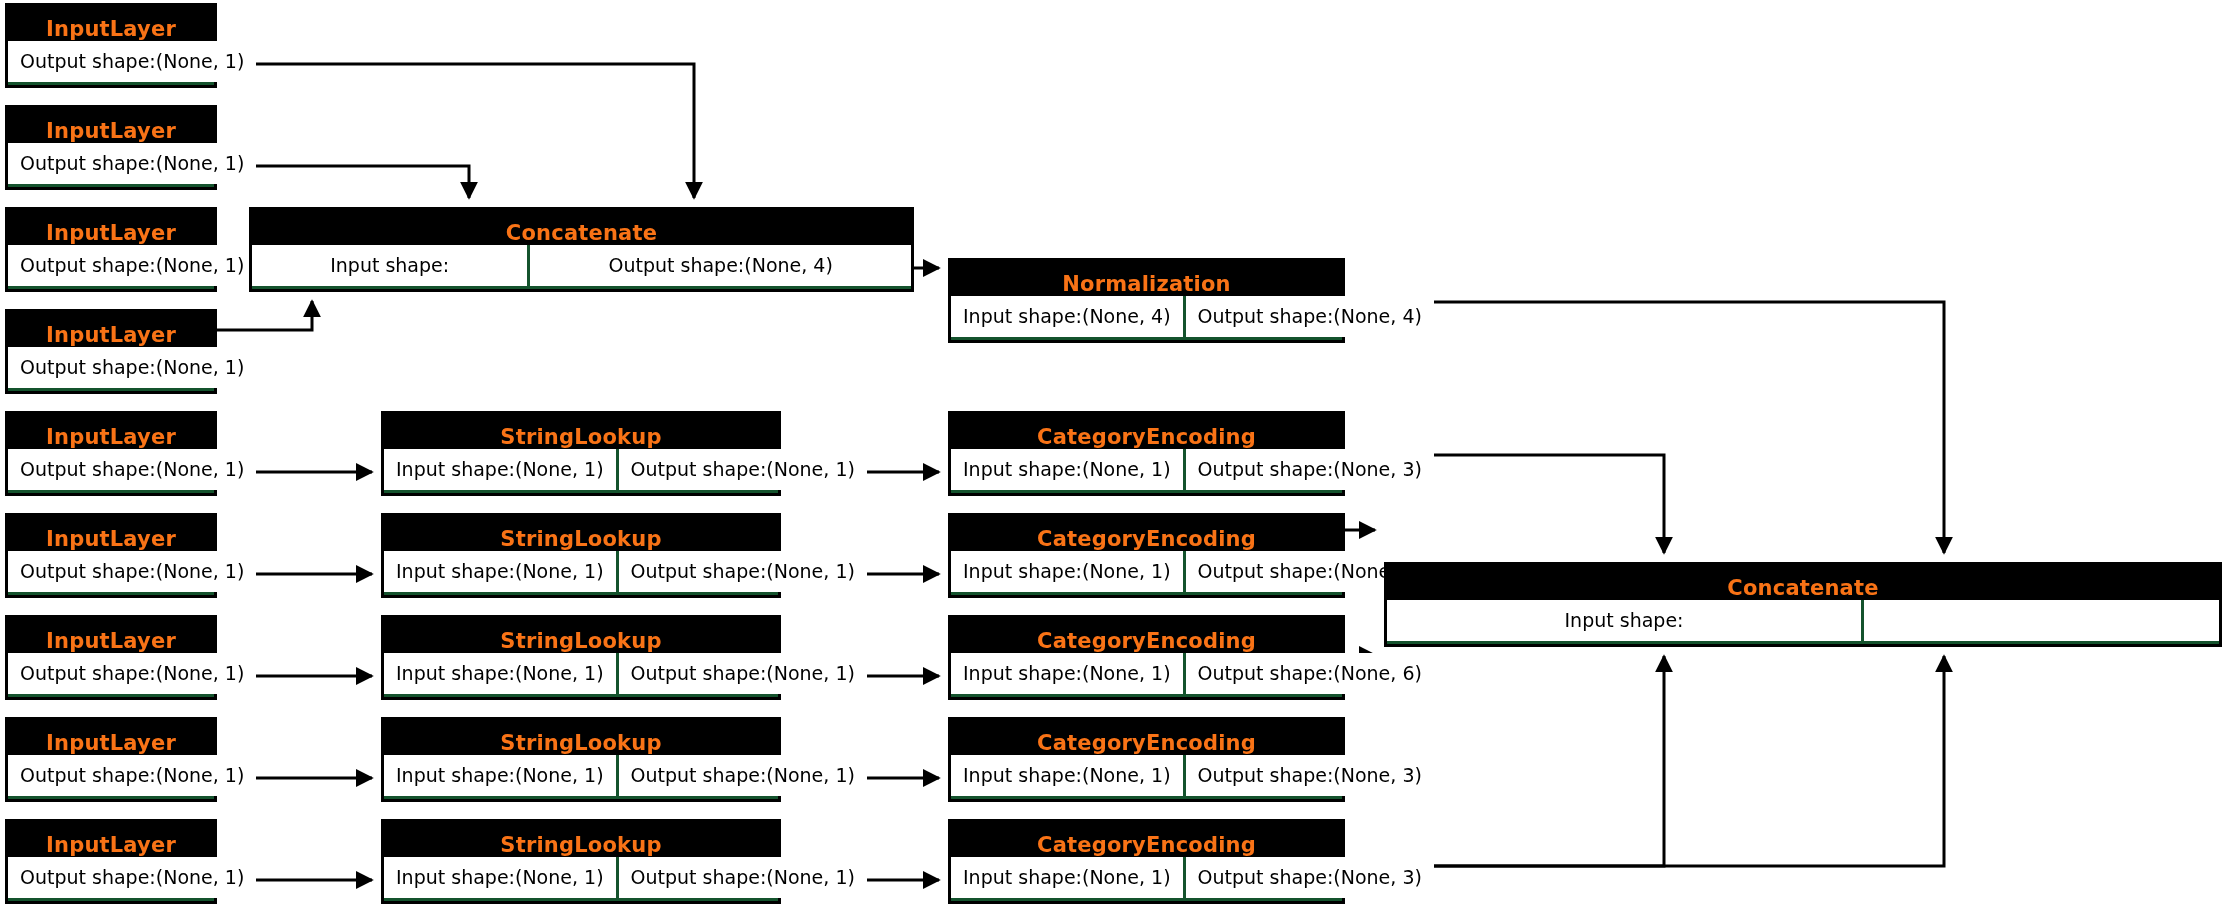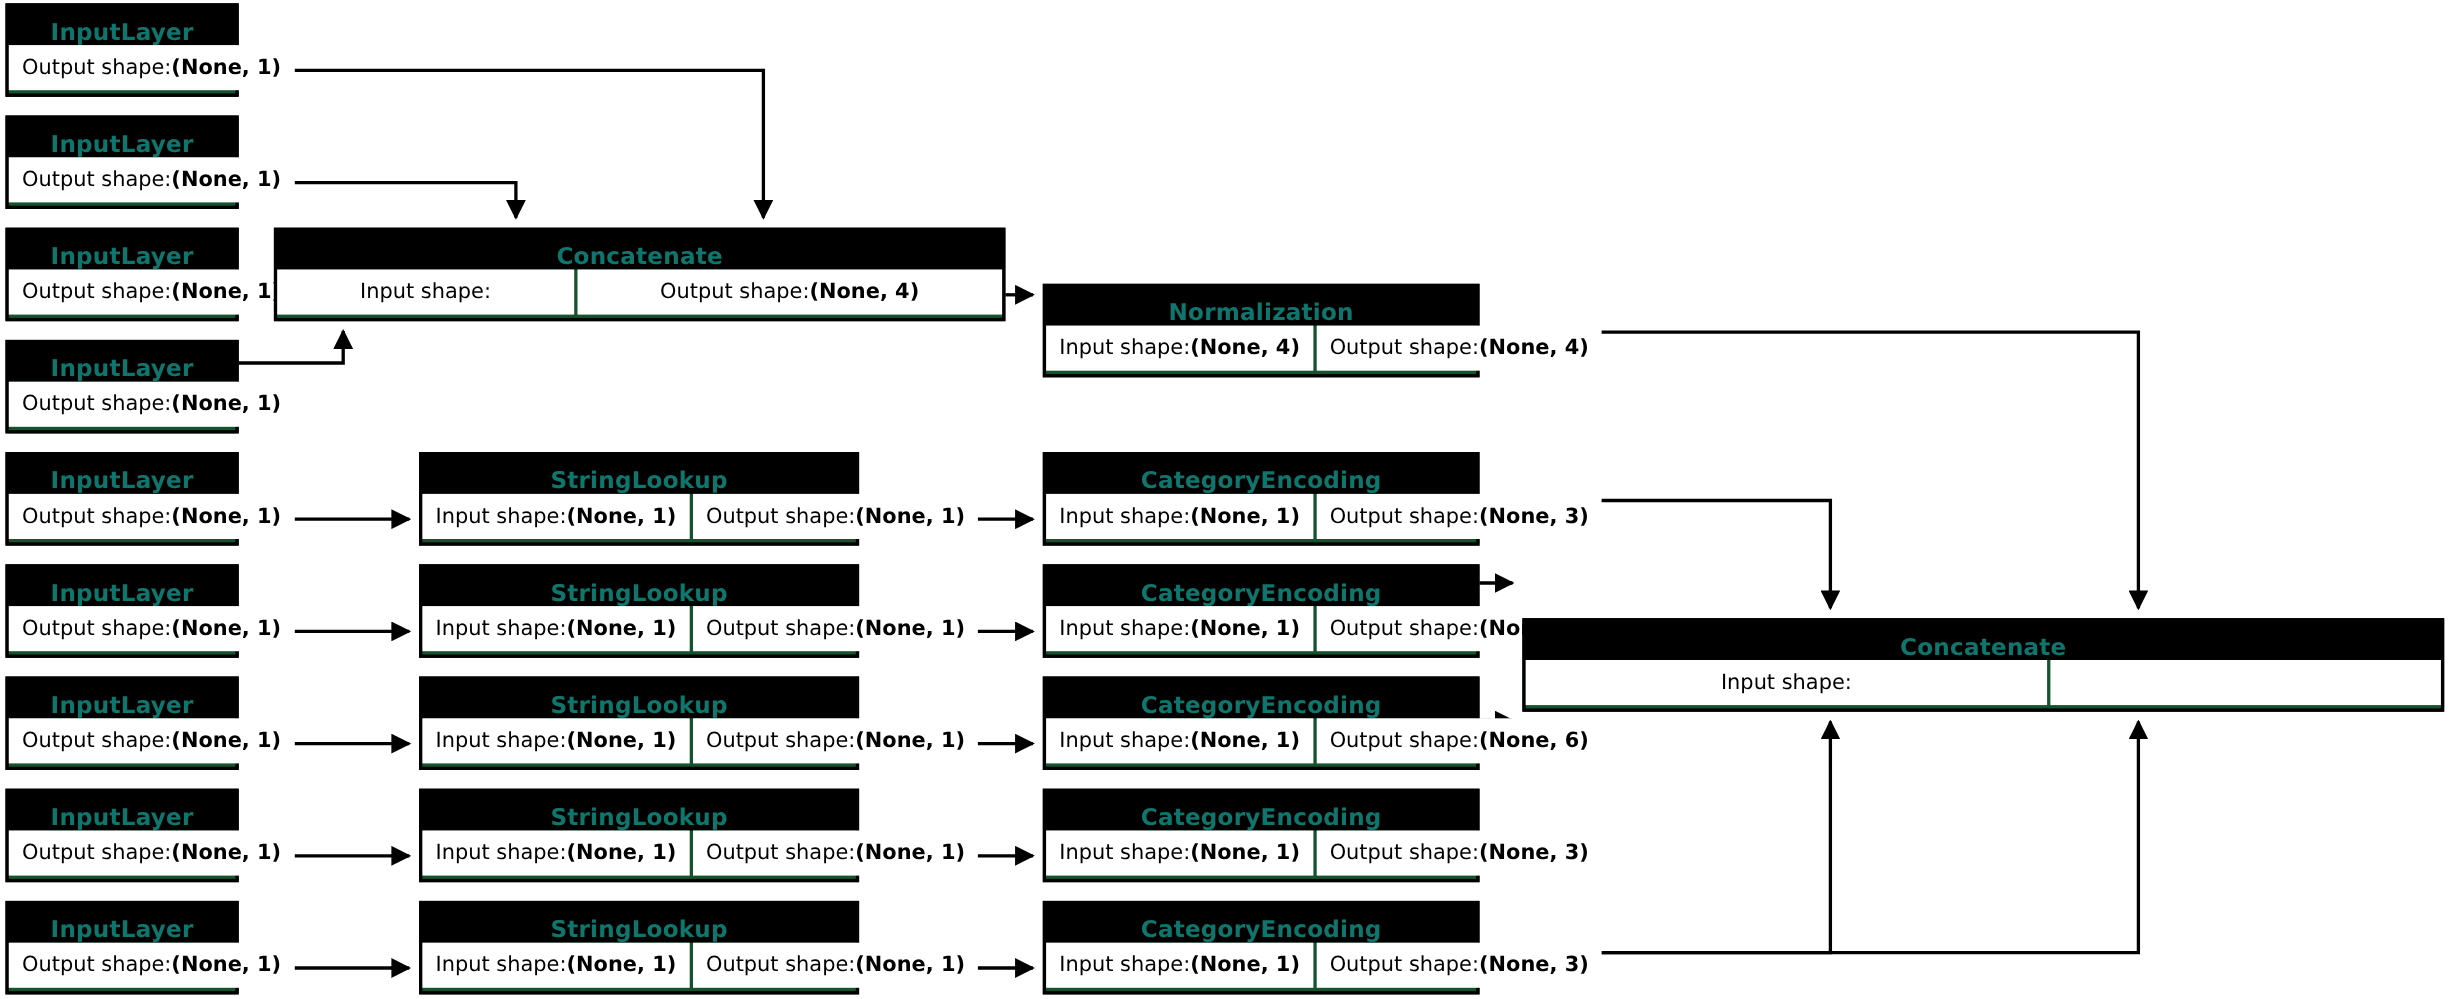--- a/index.html
+++ b/index.html
@@ -30,21 +30,21 @@
   .node {
     position: absolute;
     box-sizing: border-box;
     border: 3px solid #000000;
     background: #000000;
     z-index: 2;
     display: flex;
     flex-direction: column;
   }
   .node-title {
-    color: #0f766e;
+    color: #f97316;
     background: #000000;
     font-weight: bold;
     font-size: 21px;
     letter-spacing: 0.2px;
     text-align: center;
     line-height: 1;
     padding: 13px 8px 14px 8px;
     white-space: nowrap;
     overflow: hidden;
   }
@@ -63,21 +63,21 @@
     line-height: 1;
     display: flex;
     align-items: center;
     justify-content: center;
     padding: 11px 12px;
     white-space: nowrap;
     flex: 1 1 auto;
     box-sizing: border-box;
   }
   .shape-cell .lbl { font-weight: normal; }
-  .shape-cell .val { font-weight: bold; }
+  .shape-cell .val { font-weight: normal; }
   .shape-cell .val::before { content: " "; }
   
   .node.single .node-shapes { }
   .node.single .shape-cell { flex: 1 1 100%; }
 </style>
 </head>
 <body>
 
 <div id="canvas">
 

